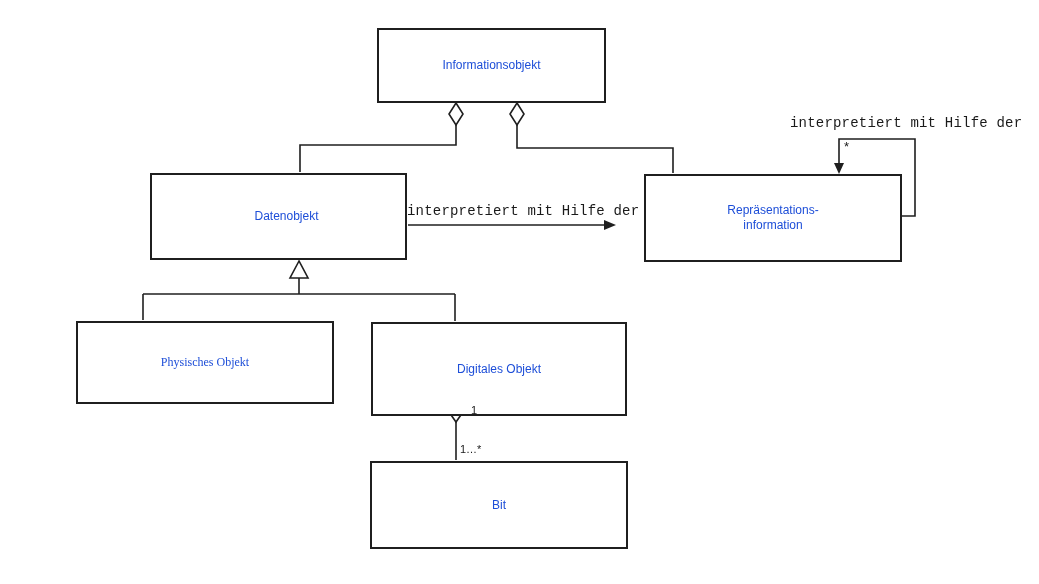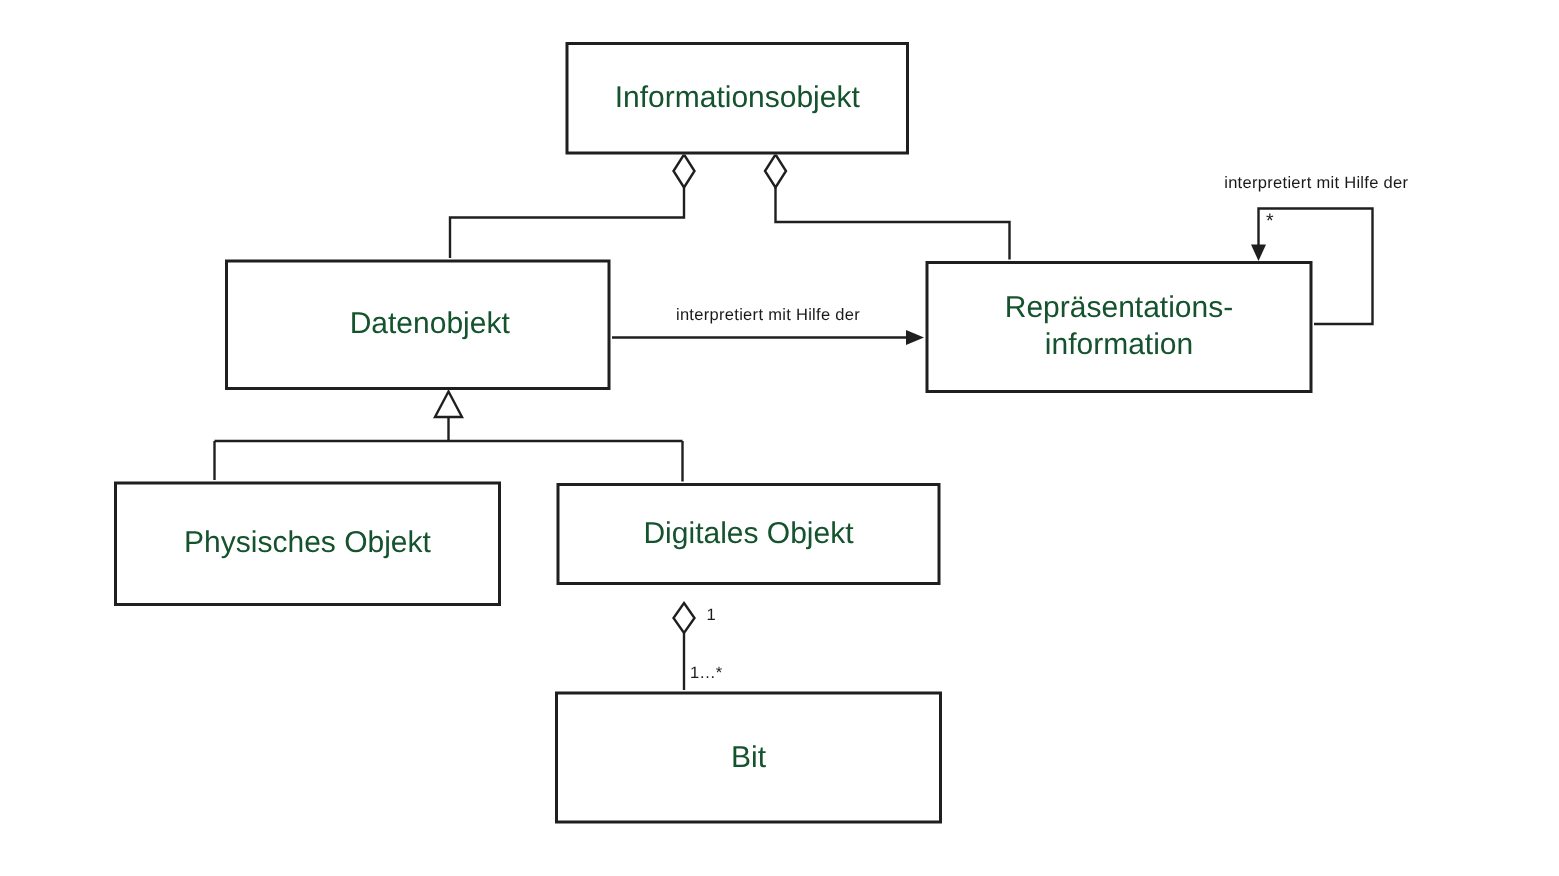--- a/index.html
+++ b/index.html
@@ -7,27 +7,28 @@
   body { font-family:"Liberation Sans", sans-serif; color:#1a1a1a; }
   .canvas {
     position:relative; width:1039px; height:584px;
     background:#ffffff; overflow:hidden;
   }
   .edges { position:absolute; left:0; top:0; width:1039px; height:584px; }
   .node {
     position:absolute; background:#ffffff;
     border:2px solid #1f1f1f;
     display:flex; flex-direction:column; align-items:center; justify-content:center;
-    text-align:center; font-size:20px; line-height:1.25; color:#14532d;
+    text-align:center; font-size:12px; line-height:1.25; color:#1d4ed8;
   }
   .node span { display:block; }
   .edge-label {
-    position:absolute; font-size:11px; line-height:1.1;
+    position:absolute; font-size:14px; line-height:1.1;
     color:#1a1a1a; text-align:center; white-space:nowrap;
     letter-spacing:0.2px;
+    font-family:Liberation Mono, monospace;
   }
   .mult {
     position:absolute; font-size:11px; color:#1a1a1a; white-space:nowrap;
   }
   .mult-star { font-size:13px; }
 </style>
 </head>
 <body>
 
 <div class="canvas">
@@ -57,30 +58,30 @@
   </svg>
 
   <div class="node" style="left:377px; top:28px; width:229px; height:75px;">
     <span>Informationsobjekt</span>
   </div>
 
   <div class="node" style="left:150px; top:173px; width:257px; height:87px;padding-left:16px;">
     <span>Datenobjekt</span>
   </div>
 
-  <div class="node" style="left:617px; top:174px; width:258px; height:88px;">
+  <div class="node" style="left:644px; top:174px; width:258px; height:88px;">
     <span>Repräsentations-</span>
     <span>information</span>
   </div>
 
-  <div class="node" style="left:76px; top:321px; width:258px; height:83px;">
+  <div class="node" style="left:76px; top:321px; width:258px; height:83px;font-family:Liberation Serif, serif;">
     <span>Physisches Objekt</span>
   </div>
 
-  <div class="node" style="left:371px; top:322px; width:256px; height:68px;">
+  <div class="node" style="left:371px; top:322px; width:256px; height:94px;">
     <span>Digitales Objekt</span>
   </div>
 
   <div class="node" style="left:370px; top:461px; width:258px; height:88px;">
     <span>Bit</span>
   </div>
 
   <div class="edge-label" style="left:407px; top:204px; width:210px;">interpretiert mit Hilfe der</div>
 
   <div class="edge-label" style="left:790px; top:116px; width:175px;">interpretiert mit Hilfe der</div>

